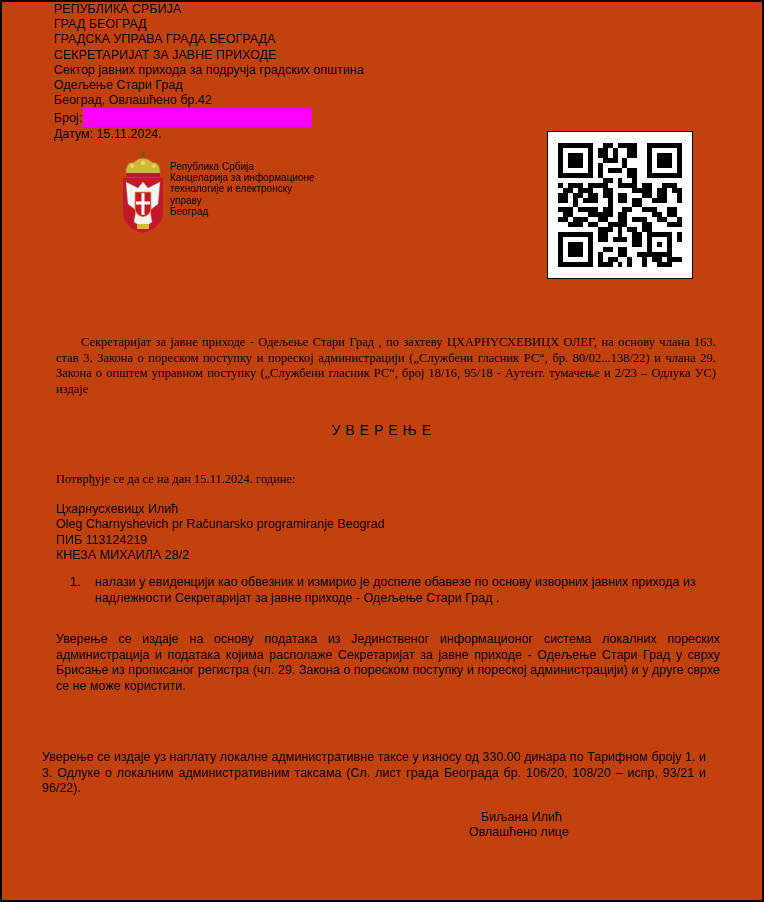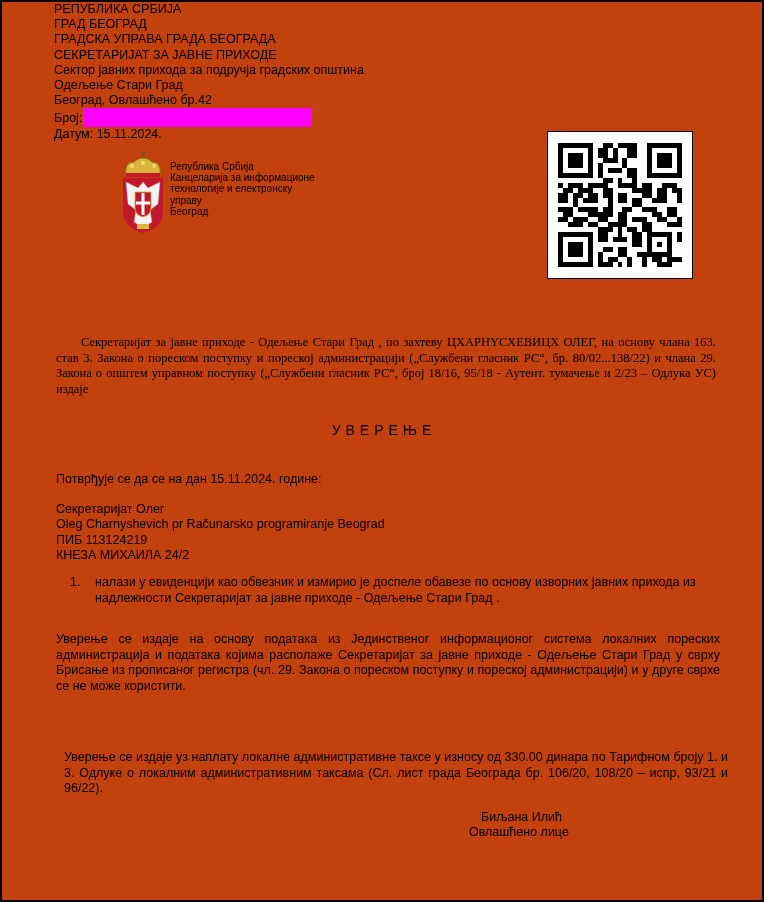--- a/index.html
+++ b/index.html
@@ -18,28 +18,28 @@
       display: inline-block; width: 229px; height: 19px; background: #ff00ff;
       vertical-align: -5px; margin-left: 1px;
     }
     .logo { left: 118px; top: 150px; width: 46px; height: 82px; }
     .logo-text { left: 168px; top: 159px; font-size: 10px; line-height: 11.2px; }
     .qr { left: 545px; top: 129px; width: 144px; height: 146px; border: 1px solid #000; background: #fff; }
     .body-text { font-size: 12.5px; line-height: 15.5px; }
     .p1 { left: 54px; top: 333px; width: 660px; text-align: justify; font-family: Liberation Serif, serif; }
     .p1 .indent { display: inline-block; width: 25px; }
     .title { left: 0; width: 764px; top: 420px; text-align: center; font-size: 14px; letter-spacing: 5px; }
-    .confirm { left: 54px; top: 470px; }
+    .confirm { left: 54px; top: 470px; font-family: Liberation Serif, serif; }
     .block { left: 54px; top: 500px; line-height: 15.3px; }
     .item { left: 54px; top: 573px; width: 664px; }
     .item .num { position: absolute; left: 14px; top: 0; }
     .item .txt { position: absolute; left: 39px; top: 0; width: 625px; }
     .p2 { left: 54px; top: 630px; width: 664px; text-align: justify; }
     .p3 { left: 54px; top: 706px; width: 664px; }
-    .p4 { left: 62px; top: 748px; width: 664px; text-align: justify; }
+    .p4 { left: 40px; top: 748px; width: 664px; text-align: justify; }
     .sig-title { left: 467px; top: 823px; }
     .sig-name { left: 479px; top: 808px; text-align: right; }
   </style>
 </head>
 <body>
 
 <div class="page">
 
   <div class="abs hdr">
     <div>РЕПУБЛИКА СРБИЈА</div>
@@ -179,24 +179,24 @@
     </svg>
   </div>
 
   <div class="abs body-text p1"><span class="indent"></span><span>Секретаријат за јавне приходе - Одељење Стари Град , по захтеву ЦХАРНYСХЕВИЦХ ОЛЕГ, на основу члана 163. став 3. Закона о пореском поступку и пореској администрацији („Службени гласник РС“, бр. 80/02...138/22) и члана 29. Закона о општем управном поступку („Службени гласник РС“, број 18/16, 95/18 - Аутент. тумачење и 2/23 – Одлука УС) издаје</span></div>
 
   <div class="abs title">УВЕРЕЊЕ</div>
 
   <div class="abs body-text confirm">Потврђује се да се на дан 15.11.2024. године:</div>
 
   <div class="abs body-text block">
-    <div>Секретаријат Олег</div>
+    <div>Цхарнусхевицх Илић</div>
     <div>Oleg Charnyshevich pr Računarsko programiranje Beograd</div>
     <div>ПИБ 113124219</div>
-    <div>КНЕЗА МИХАИЛА 24/2</div>
+    <div>КНЕЗА МИХАИЛА 28/2</div>
   </div>
 
   <div class="abs body-text item">
     <span class="num">1.</span>
     <span class="txt">налази у евиденцији као обвезник и измирио је доспеле обавезе по основу изворних јавних прихода из надлежности Секретаријат за јавне приходе - Одељење Стари Град .</span>
   </div>
 
   <div class="abs body-text p2">Уверење се издаје на основу података из Јединственог информационог система локалних пореских администрација и података којима располаже Секретаријат за јавне приходе - Одељење Стари Град  у сврху Брисање из прописаног регистра (чл. 29. Закона о пореском поступку и пореској администрацији) и у друге сврхе се не може користити.</div>
   <div class="abs body-text p4">Уверење се издаје уз наплату локалне административне таксе у износу од 330.00 динара по Тарифном броју 1. и 3. Одлуке о локалним административним таксама (Сл. лист града Београда бр. 106/20, 108/20 – испр, 93/21 и 96/22).</div>
 

